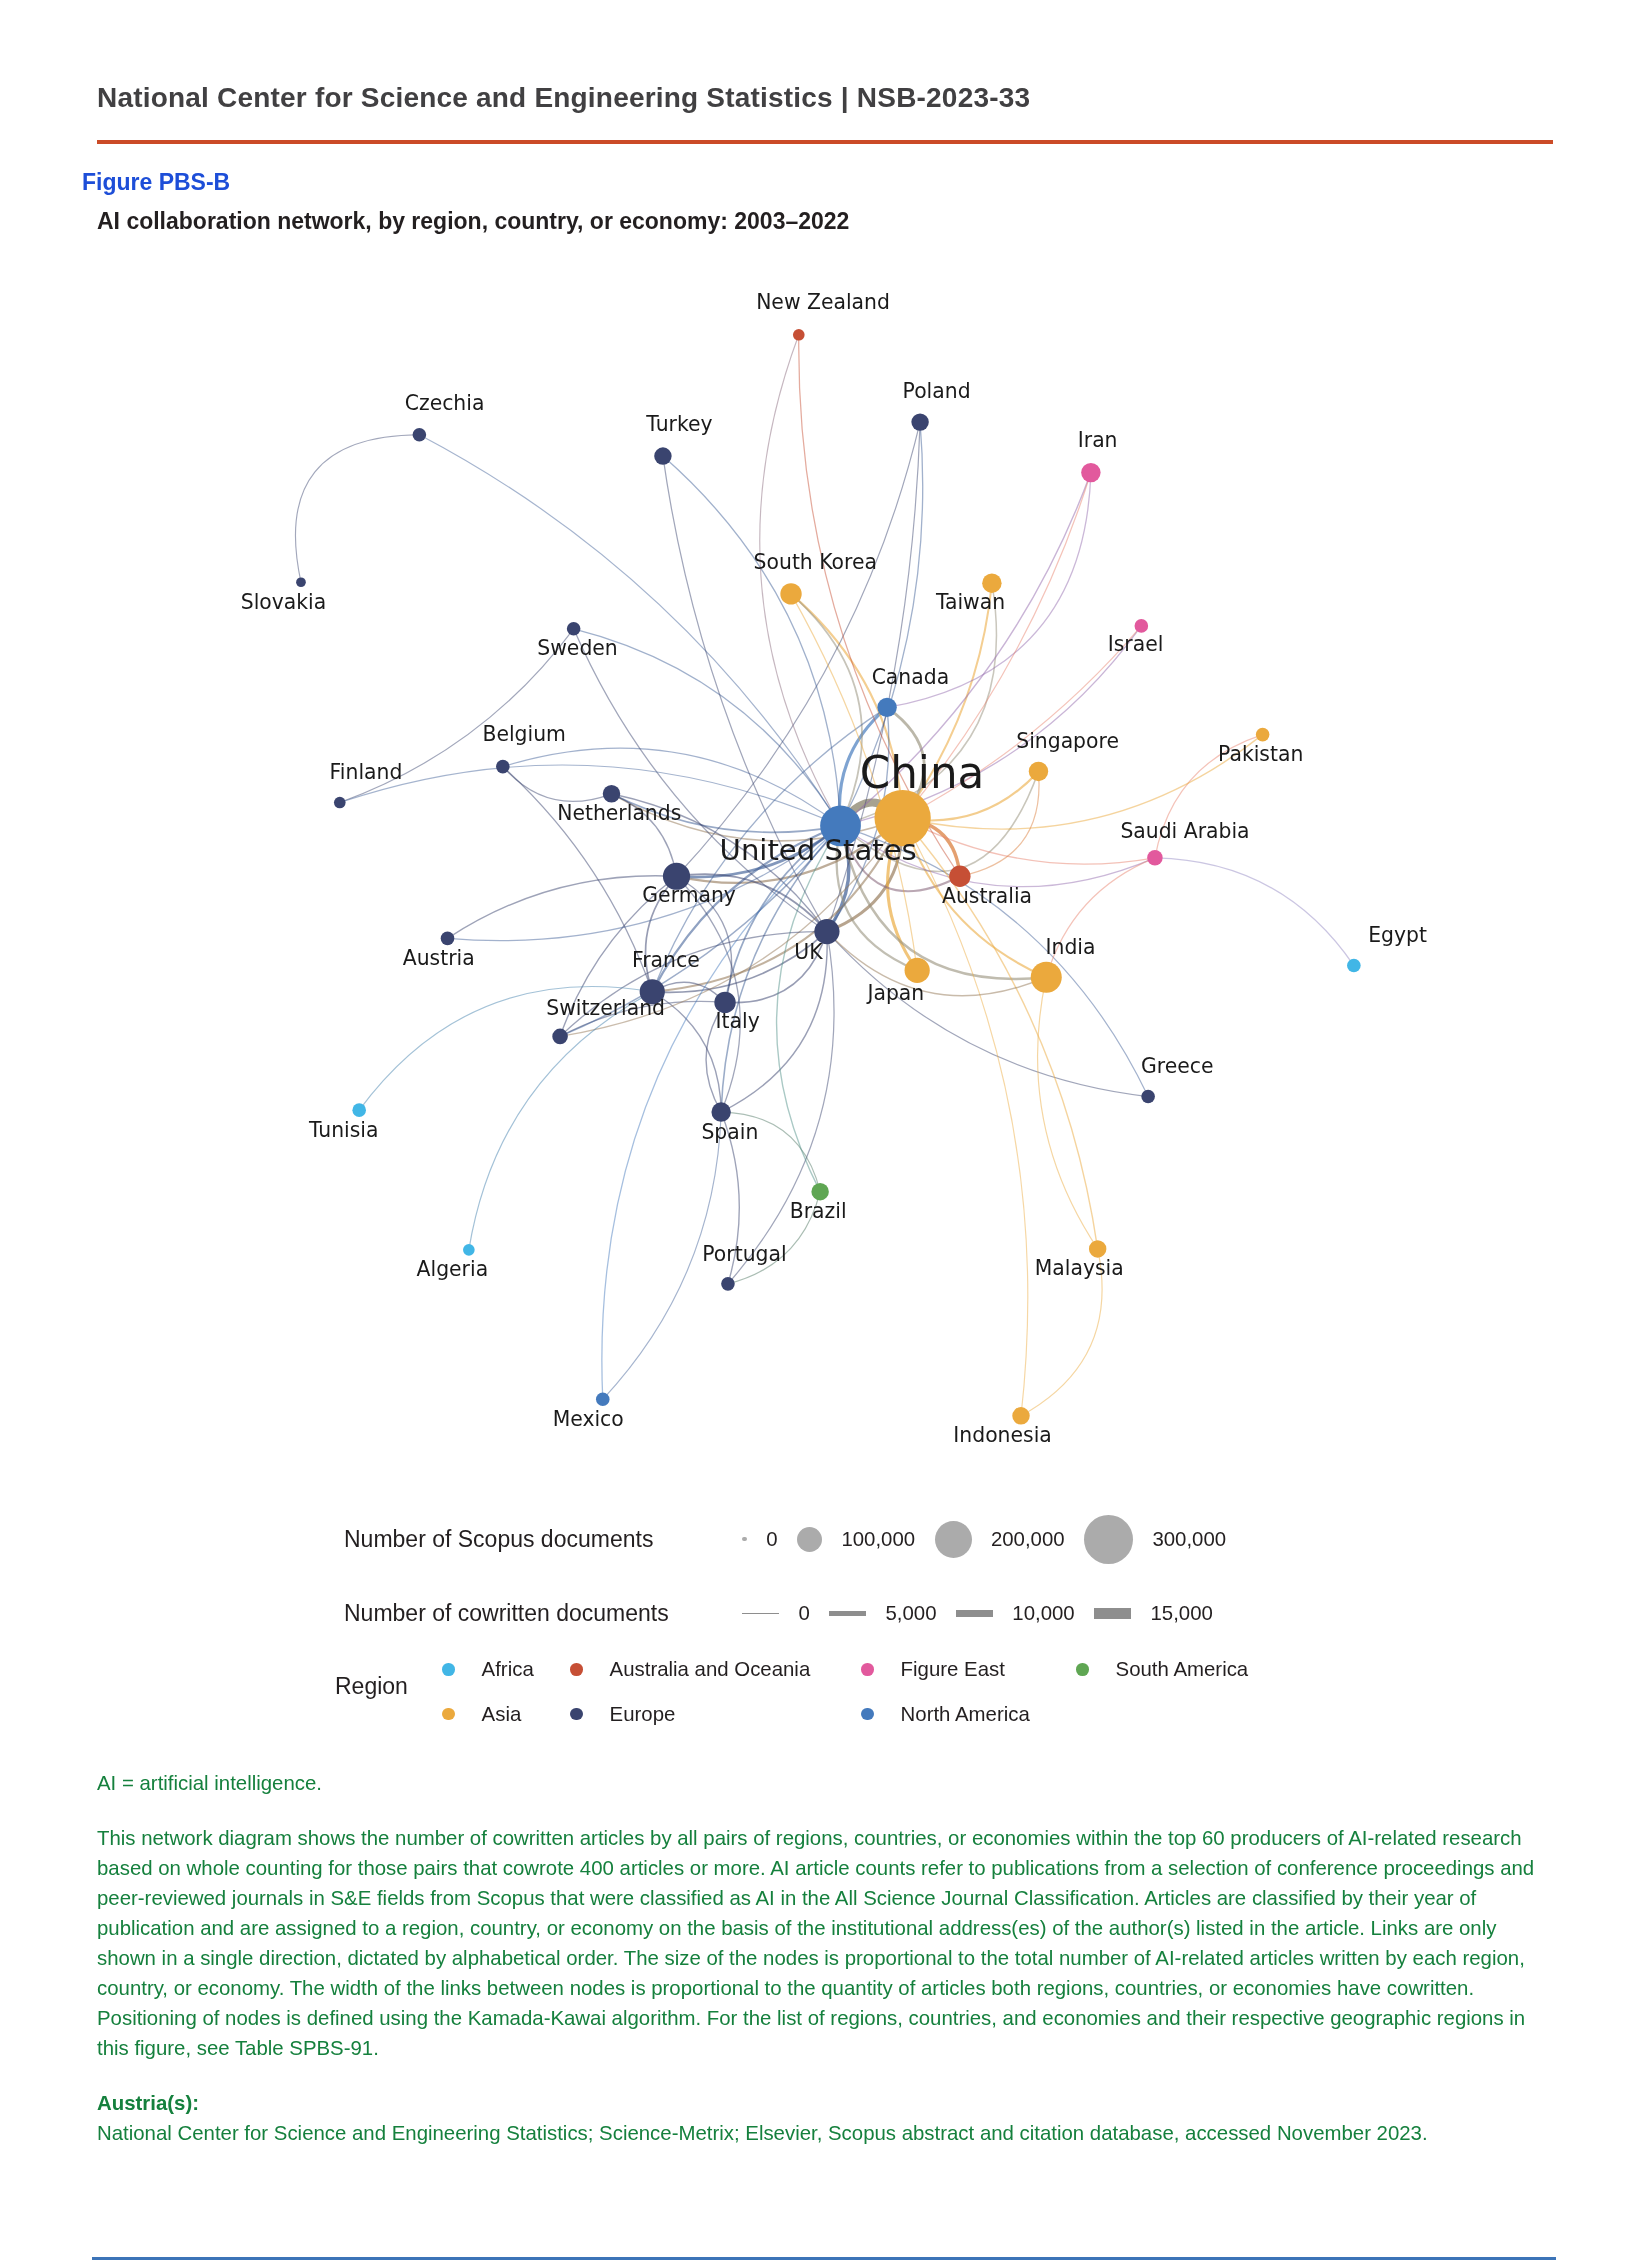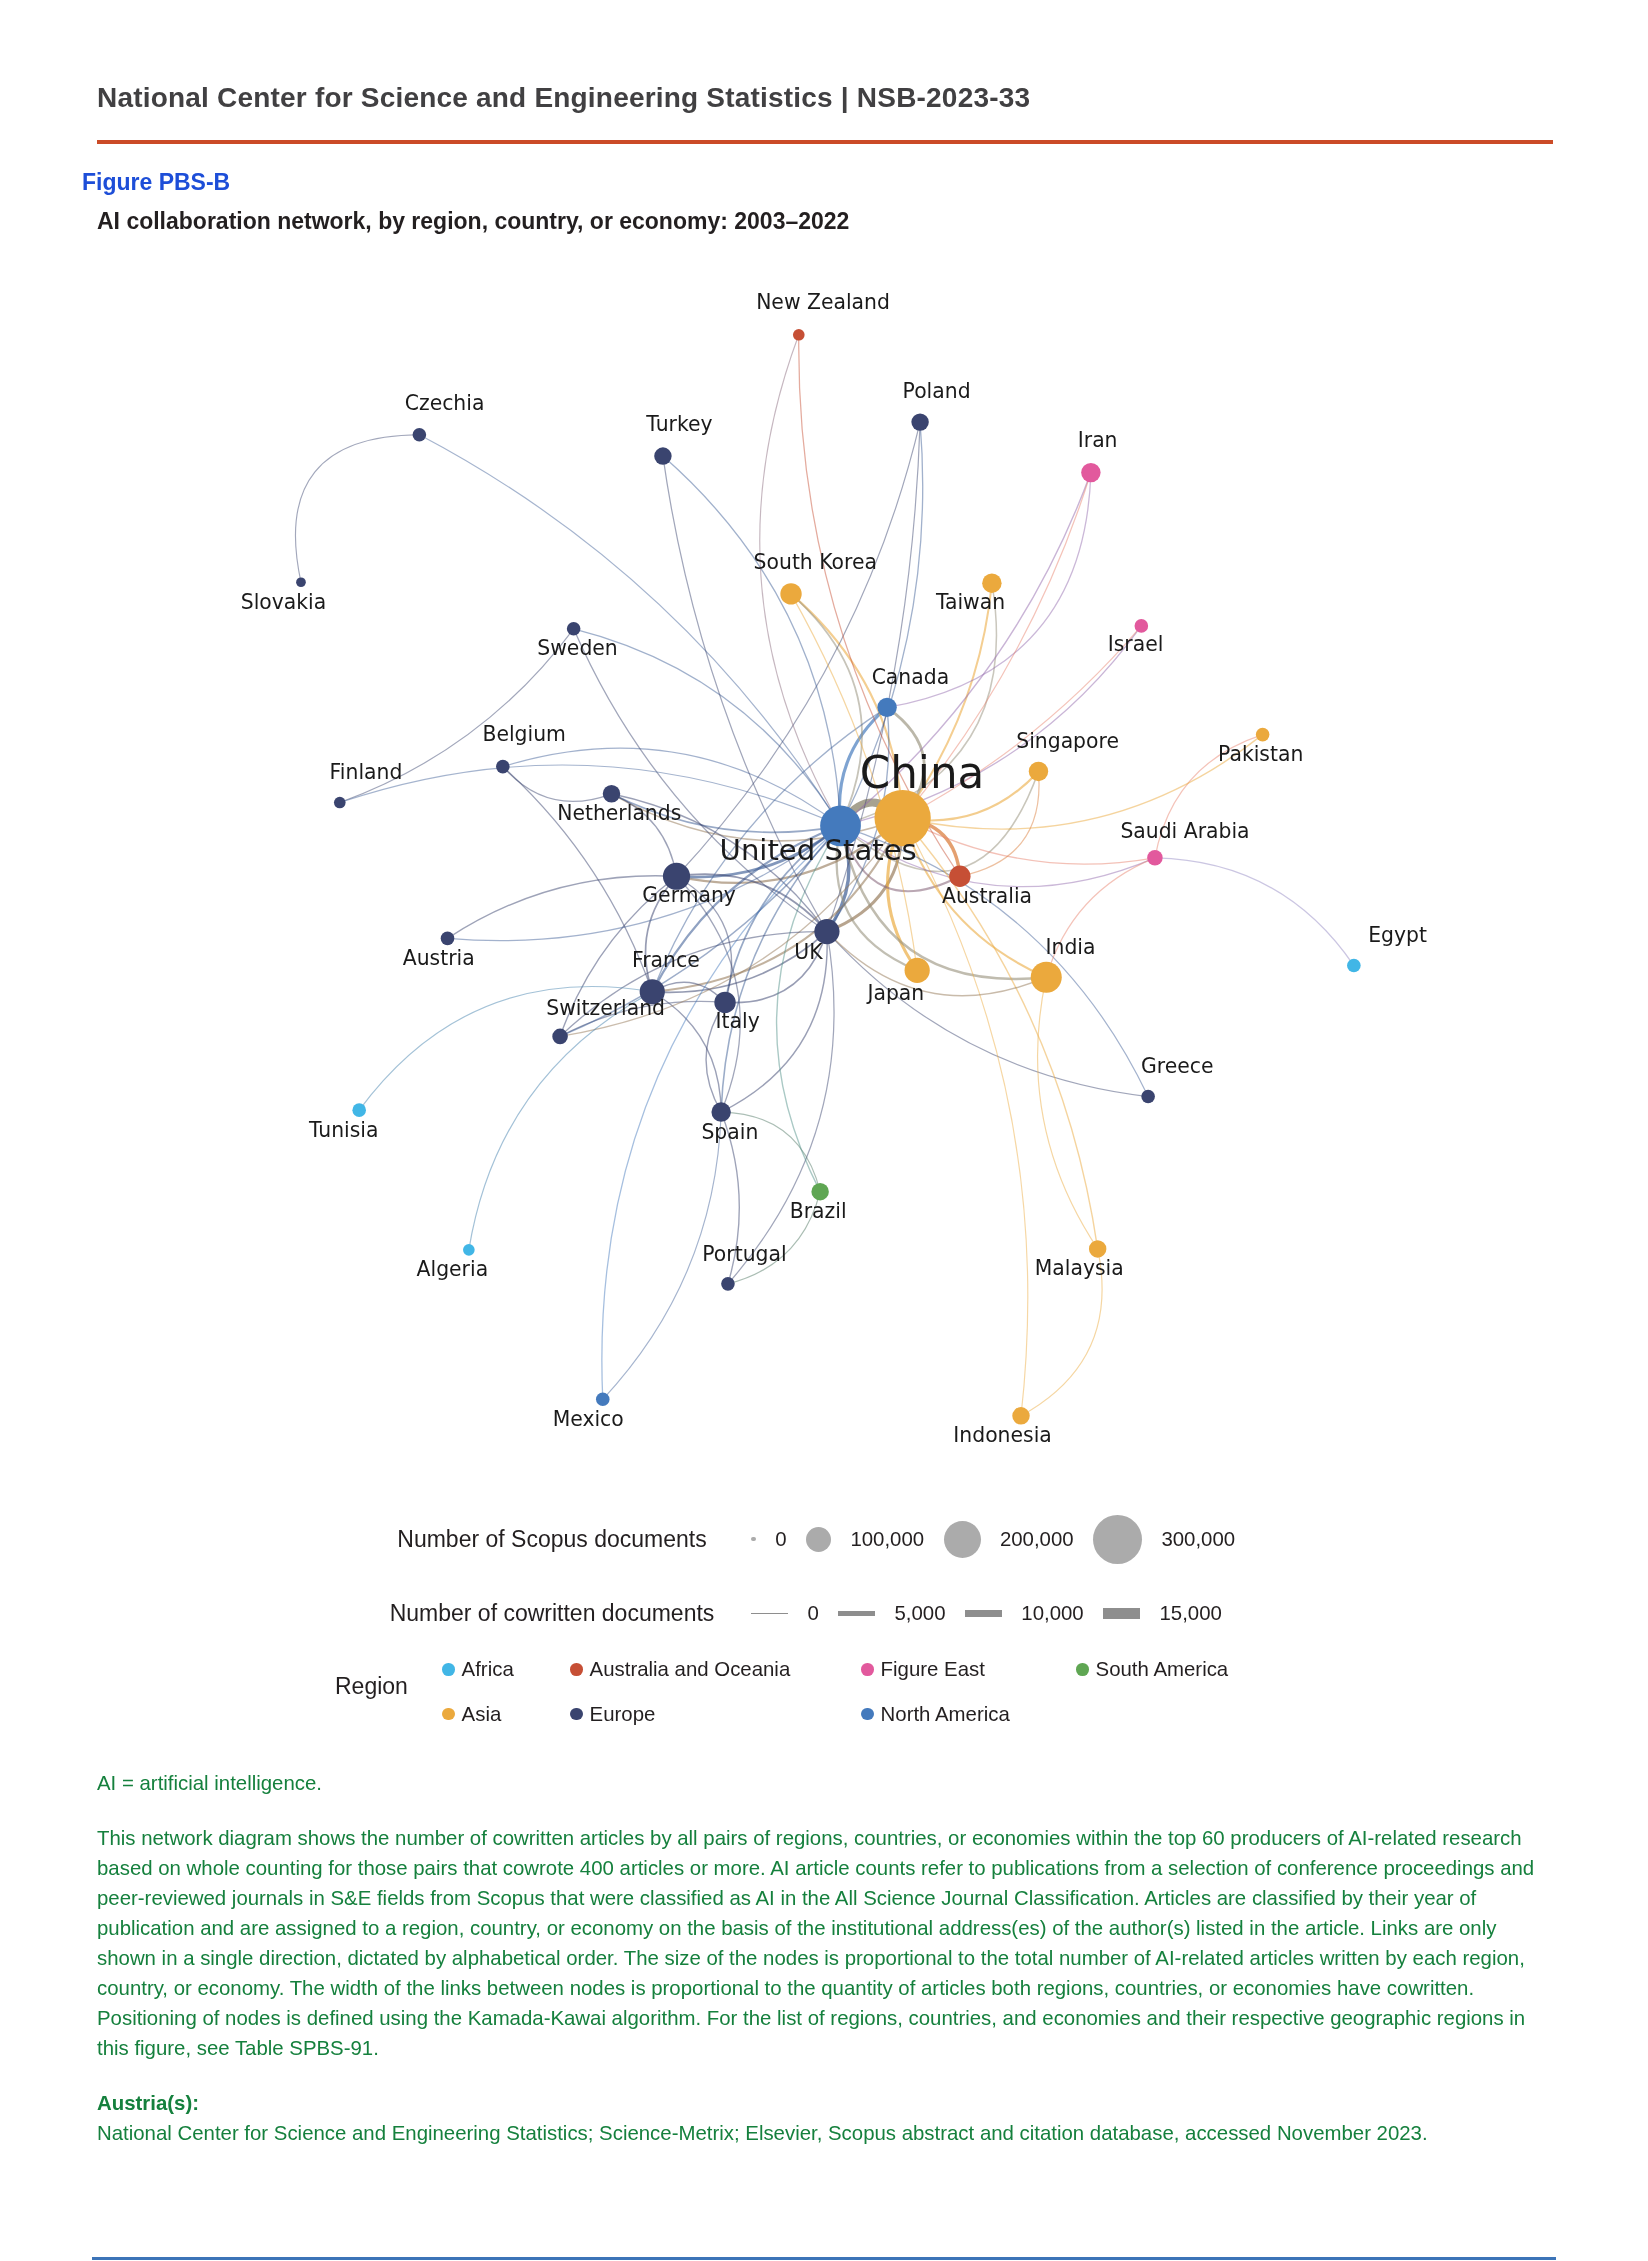--- a/index.html
+++ b/index.html
@@ -10,35 +10,35 @@
   .abs{position:absolute;}
   
   #page-header{left:97px;top:82px;font-size:28px;font-weight:bold;color:#414042;letter-spacing:0.2px;}
   #header-rule{left:97px;top:140px;width:1456px;height:3.9px;background:#cb4b27;}
   #figure-label{left:82px;top:169px;font-size:23px;font-weight:bold;color:#1d4ed8;}
   #figure-title{left:97px;top:208px;font-size:23px;font-weight:bold;color:#231f20;}
   
   #network-svg{left:0;top:0;width:1649px;height:2262px;}
   #network-svg text{font-family:"DejaVu Sans",sans-serif;fill:#1a1a1a;}
   
-  .legend-row{left:353px;display:flex;align-items:center;text-align:center;}
+  .legend-row{left:344px;display:flex;align-items:center;}
   .legend-row .legend-title{width:398px;flex:0 0 398px;font-size:23px;color:#231f20;}
   .legend-items{display:flex;align-items:center;gap:19.4px;}
   .legend-value{font-size:20.4px;color:#231f20;white-space:nowrap;}
   .circle-swatch{border-radius:50%;flex:0 0 auto;}
   .bar-swatch{width:37px;flex:0 0 auto;}
   #legend-node-size{top:1514px;height:50px;}
   #legend-link-width{top:1591px;height:45px;}
   #region-label{left:335px;top:1673px;font-size:23px;color:#231f20;}
   #region-grid{
     left:442px;top:1654px;display:grid;
     grid-template-columns:128px 291px 215px 272px;
     grid-auto-rows:31px;row-gap:13.6px;align-items:center;
   }
-  .region-item{display:flex;align-items:center;gap:7px;}
+  .region-item{display:flex;align-items:center;gap:27px;}
   .region-dot{width:12.6px;height:12.6px;border-radius:50%;flex:0 0 auto;}
   .region-name{font-size:20.4px;color:#231f20;white-space:nowrap;}
   
   #notes-block{left:97px;top:1768px;width:1460px;font-size:20.4px;line-height:30px;color:#15803d;}
   #notes-block .gap{margin:0 0 25px 0;}
   #notes-block .head{font-weight:bold;margin:0;}
   #notes-block p{margin:0;}
   #footer-italic{font-style:italic;margin-top:29px;}
   #bottom-rule{left:92px;top:2257px;width:1464px;height:2.9px;background:#3c74b8;}
 </style>

